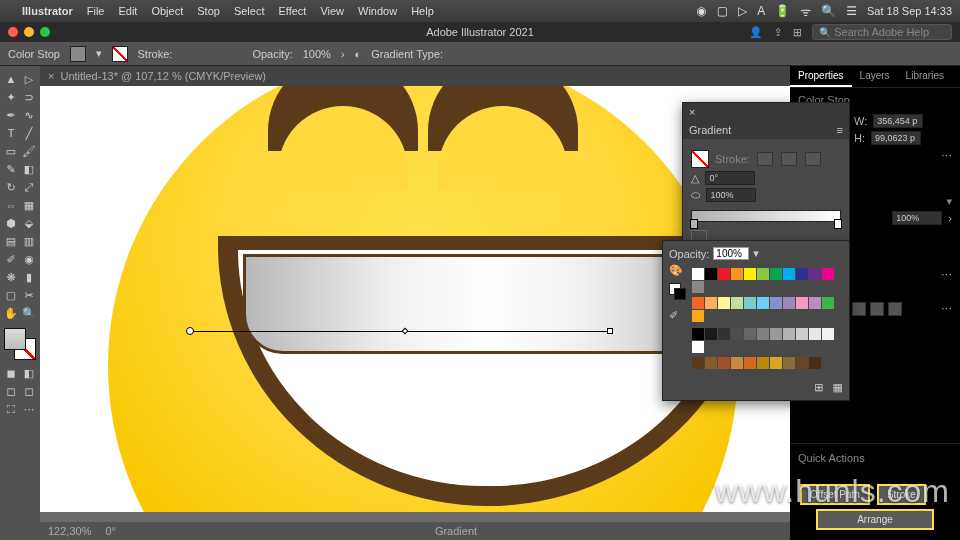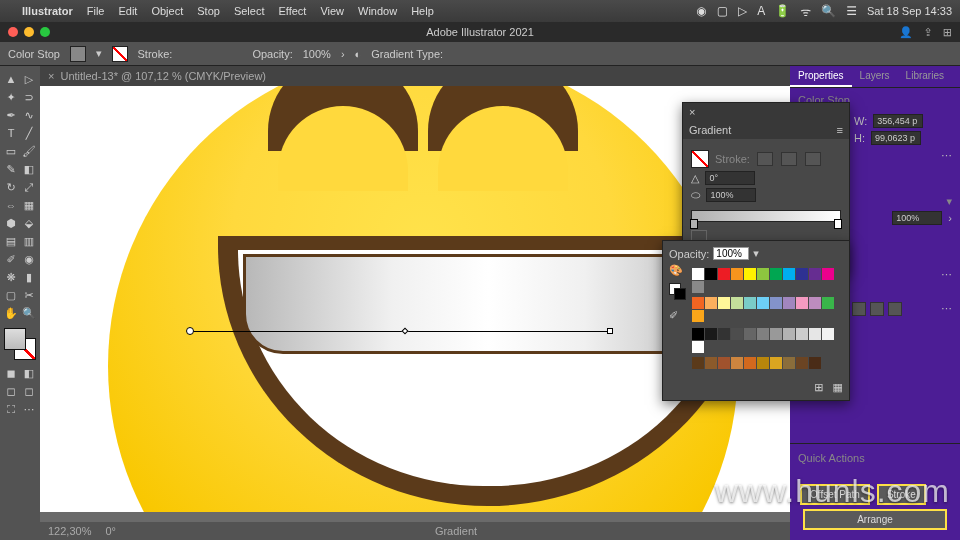--- a/index.html
+++ b/index.html
@@ -34,21 +34,21 @@
 .eye{position:absolute;width:150px;height:95px;background:#5b3a1a;border-radius:100px 100px 0 0;top:5px}
 .eye::after{content:"";position:absolute;left:10px;bottom:-40px;width:130px;height:85px;border-radius:100px 100px 0 0;background:#ffd93d}
 .eye.l{left:160px}.eye.r{right:160px}
 .mouth-wrap{position:absolute;left:110px;top:185px;width:540px;height:270px}
 .mouth-outer{position:absolute;inset:0;background:#5b3a1a;border-radius:0 0 270px 270px / 0 0 260px 260px}
 .mouth-inner{position:absolute;left:20px;top:14px;right:20px;bottom:20px;background:#fff;border-radius:0 0 250px 250px / 0 0 240px 240px}
 .teeth{position:absolute;left:25px;top:18px;right:25px;height:100px;background:linear-gradient(90deg,#b8b8b8 0%,#f0f0f0 30%,#ffffff 50%,#f0f0f0 70%,#b8b8b8 100%);border-radius:0 0 40px 40px;border:3px solid #5b3a1a}
 .grad-line{position:absolute;left:150px;top:245px;width:420px;height:1px;background:#000}
 .grad-handle{position:absolute;width:8px;height:8px;border:1px solid #000;background:#fff;border-radius:50%;transform:translate(-50%,-50%)}
 .statusbar{height:18px;background:#535353;color:#aaa;display:flex;align-items:center;padding:0 8px;gap:14px;font-size:10px}
-.right-panel{width:170px;background:#4c1d95;color:#ccc;display:flex;flex-direction:column}
+.right-panel{width:170px;background:#000000;color:#ccc;display:flex;flex-direction:column}
 .panel-tabs{display:flex;height:22px;border-bottom:1px solid #222}
 .panel-tab{padding:4px 8px;color:#999;font-size:10px}
 .panel-tab.active{color:#fff;border-bottom:2px solid #fff}
 .panel-body{padding:6px 8px;font-size:10px;color:#bbb}
 .prop-row{display:flex;gap:6px;align-items:center;margin:3px 0}
 .prop-field{background:#333;border:1px solid #222;padding:1px 3px;width:50px;color:#ccc;font-size:9px}
 .quick{padding:8px;border-top:1px solid #222}
 .btn{background:#5a5a5a;border:2px solid #fde047;padding:3px 8px;color:#ddd;font-size:10px;margin:2px;display:inline-block;cursor:pointer}
 .float-panel{position:absolute;background:#484848;border:1px solid #222;box-shadow:0 4px 12px rgba(0,0,0,.5);color:#ccc}
 .float-header{height:18px;background:#383838;display:flex;align-items:center;padding:0 6px;font-size:10px;justify-content:space-between}
@@ -101,20 +101,21 @@
   <div class="traffic">
     <div class="dot red"></div>
     <div class="dot yellow"></div>
     <div class="dot green"></div>
   </div>
   <span>Adobe Illustrator 2021</span>
   <div class="titlebar-right">
     <span>👤</span>
     <span>⇪</span>
     <span>⊞</span>
+    <div class="search-box">🔍 <span>Search Adobe Help</span></div>
   </div>
 </div>
 
 <div class="optionbar">
   <span>Color Stop</span>
   <div class="swatch"></div>
   <span>▾</span>
   <div class="swatch none"></div>
   <span>Stroke:</span>
   <span style="width:60px"></span>
@@ -276,21 +277,21 @@
         <span class="ai"></span>
         <span class="ai"></span>
         <span style="margin-left:auto">⋯</span>
       </div>
     </div>
     <div style="flex:1"></div>
     <div class="quick">
       <div style="color:#888;margin-bottom:18px">Quick Actions</div>
       <span class="btn">Offset Path</span>
       <span class="btn">Stroke</span>
-      <div style="text-align:center"><span class="btn" style="width:144px;">Arrange</span></div>
+      <div style="text-align:center"><span class="btn" style="width:118px;">Arrange</span></div>
     </div>
   </div>
 </div>
 
 <div class="float-panel grad-panel">
   <div class="float-header">
       <span>×</span>
     </div>
   <div class="float-header">
     <span>Gradient</span>

